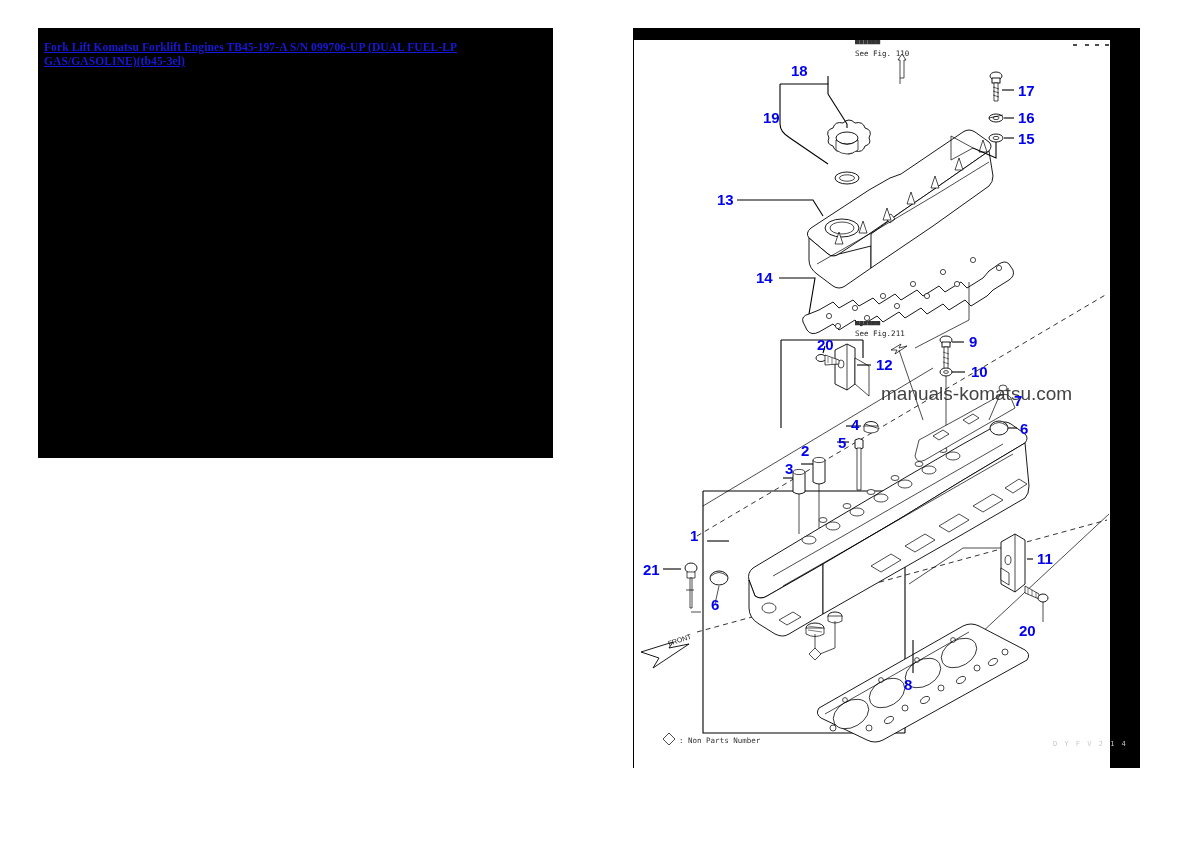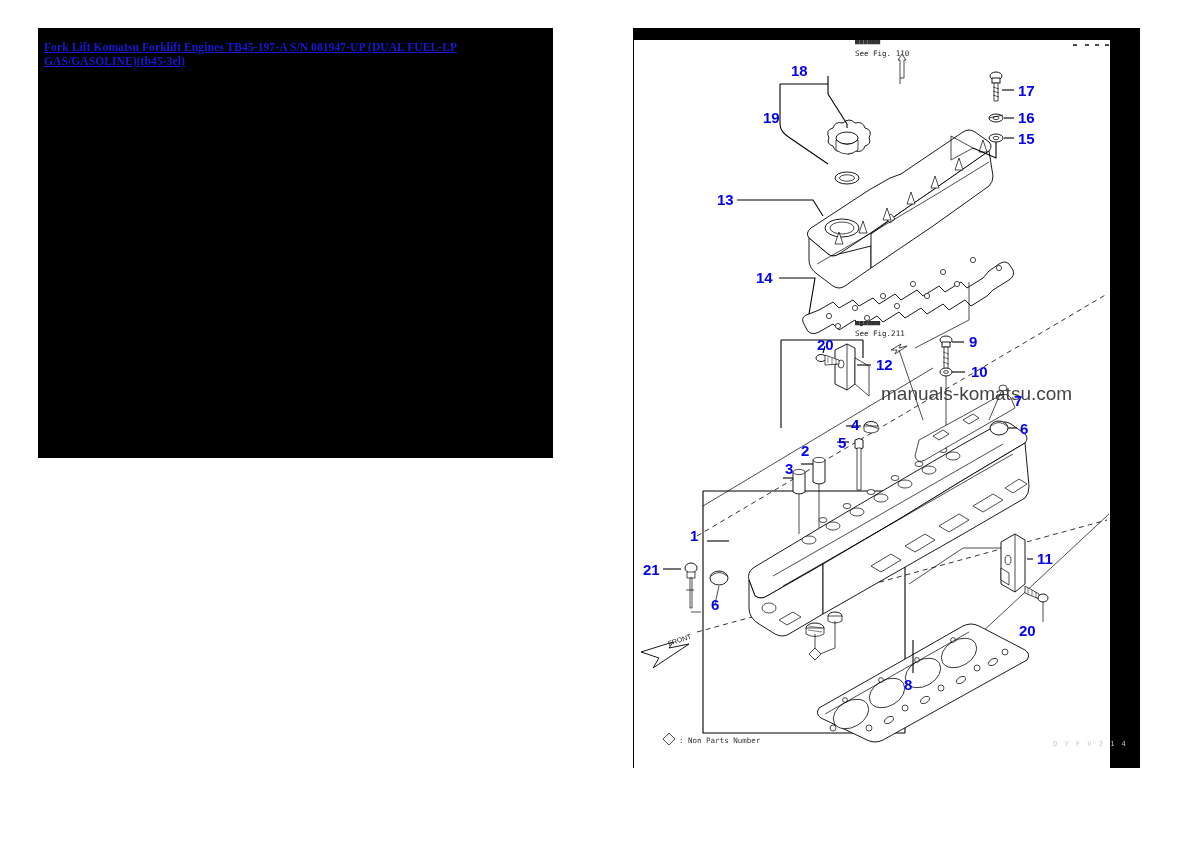--- a/index.html
+++ b/index.html
@@ -85,21 +85,21 @@
   .part { fill: #ffffff; stroke: #000; stroke-width: 0.9; }
   .part-l { fill: #ffffff; stroke: #000; stroke-width: 0.7; }
   .lead { stroke: #000; stroke-width: 1.1; fill: none; }
 </style>
 </head>
 <body>
 
 <div id="page">
 
   <div id="left-panel">
-    <a id="title-link" href="#">Fork Lift Komatsu  Forklift Engines  TB45-197-A S/N 081947-UP (DUAL FUEL-LP GAS/GASOLINE)(tb45-3el)</a>
+    <a id="title-link" href="#">Fork Lift Komatsu  Forklift Engines  TB45-197-A S/N 099706-UP (DUAL FUEL-LP GAS/GASOLINE)(tb45-3el)</a>
   </div>
 
   <div class="band" id="band-top"></div>
   <div class="band" id="band-right"></div>
   <div id="page-white"></div>
 
   <div id="svgwrap">
   <svg width="507" height="740" viewBox="0 0 507 740" xmlns="http://www.w3.org/2000/svg">
 
     <g stroke="#000" stroke-width="1.4">

